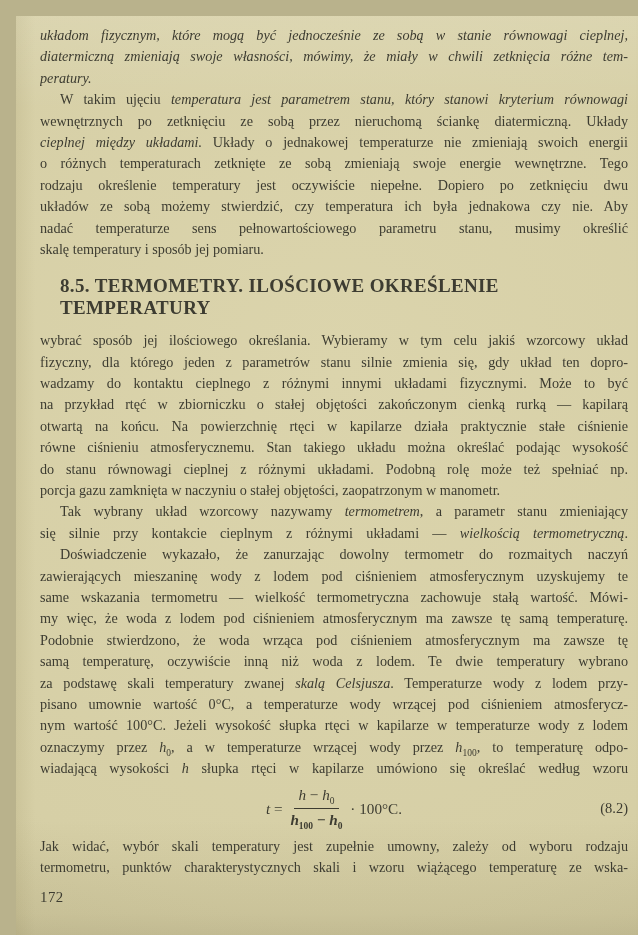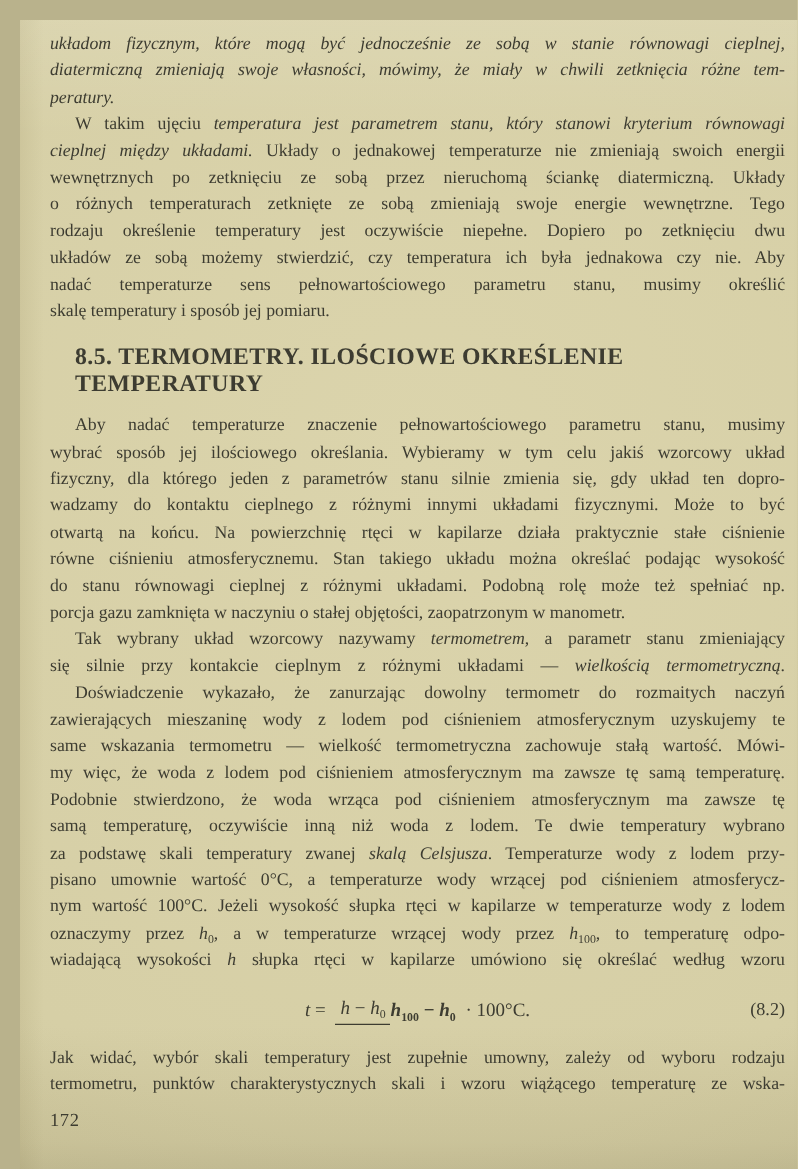--- a/index.html
+++ b/index.html
@@ -54,22 +54,22 @@
   .eq-body{
     flex:1;
     display:flex;
     justify-content:center;
     align-items:center;
     font-size:15.2px;
   }
   .eq-part{white-space:pre;}
   .frac{
     display:inline-flex;
-    flex-direction:row;
-    align-items:flex-end;
+    flex-direction:column;
+    align-items:center;
     margin:0 4px;
     line-height:1.3;
   }
   .frac .fnum{padding:0 4px 1px 4px;border-bottom:1.1px solid var(--ink);white-space:pre;}
   .frac .fden{padding-top:1px;white-space:pre;font-weight:bold;}
   .eq-number{width:50px;flex:none;text-align:right;font-size:14.5px;}
   .page-number{
     margin-top:9px;
     font-size:14.8px;
     letter-spacing:0.5px;
@@ -81,36 +81,36 @@
 <div class="page">
 
   <div class="para">
       <div class="line"><span class="it">układom fizycznym, które mogą być jednocześnie ze sobą w stanie równowagi cieplnej,</span></div>
       <div class="line"><span class="it">diatermiczną zmieniają swoje własności, mówimy, że miały w chwili zetknięcia różne tem-</span></div>
       <div class="line lastline"><span class="it">peratury.</span></div>
     </div>
 
   <div class="para">
       <div class="line ind"><span>W takim ujęciu </span><span class="it">temperatura jest parametrem stanu, który stanowi kryterium równowagi</span></div>
+      <div class="line"><span>wewnętrznych po zetknięciu ze sobą przez nieruchomą ściankę diatermiczną. Układy</span></div>
       <div class="line"><span class="it">cieplnej między układami.</span><span> Układy o jednakowej temperaturze nie zmieniają swoich energii</span></div>
-      <div class="line"><span>wewnętrznych po zetknięciu ze sobą przez nieruchomą ściankę diatermiczną. Układy</span></div>
       <div class="line"><span>o różnych temperaturach zetknięte ze sobą zmieniają swoje energie wewnętrzne. Tego</span></div>
       <div class="line"><span>rodzaju określenie temperatury jest oczywiście niepełne. Dopiero po zetknięciu dwu</span></div>
       <div class="line"><span>układów ze sobą możemy stwierdzić, czy temperatura ich była jednakowa czy nie. Aby</span></div>
       <div class="line"><span>nadać temperaturze sens pełnowartościowego parametru stanu, musimy określić</span></div>
       <div class="line lastline"><span>skalę temperatury i sposób jej pomiaru.</span></div>
     </div>
 
   <h2 class="heading">8.5. TERMOMETRY. ILOŚCIOWE OKREŚLENIE TEMPERATURY</h2>
 
   <div class="para">
-      <div class="line ind"><span>Aby nadać temperaturze znaczenie pełnowartościowego parametru stanu, musimy</span></div>
       <div class="line"><span>wybrać sposób jej ilościowego określania. Wybieramy w tym celu jakiś wzorcowy układ</span></div>
       <div class="line"><span>fizyczny, dla którego jeden z parametrów stanu silnie zmienia się, gdy układ ten dopro-</span></div>
       <div class="line"><span>wadzamy do kontaktu cieplnego z różnymi innymi układami fizycznymi. Może to być</span></div>
+      <div class="line"><span>na przykład rtęć w zbiorniczku o stałej objętości zakończonym cienką rurką — kapilarą</span></div>
       <div class="line"><span>otwartą na końcu. Na powierzchnię rtęci w kapilarze działa praktycznie stałe ciśnienie</span></div>
       <div class="line"><span>równe ciśnieniu atmosferycznemu. Stan takiego układu można określać podając wysokość</span></div>
       <div class="line"><span>do stanu równowagi cieplnej z różnymi układami. Podobną rolę może też spełniać np.</span></div>
       <div class="line lastline"><span>porcja gazu zamknięta w naczyniu o stałej objętości, zaopatrzonym w manometr.</span></div>
     </div>
 
   <div class="para">
       <div class="line ind"><span>Tak wybrany układ wzorcowy nazywamy </span><span class="it">termometrem</span><span>, a parametr stanu zmieniający</span></div>
       <div class="line"><span>się silnie przy kontakcie cieplnym z różnymi układami — </span><span class="it">wielkością termometryczną</span><span>.</span></div>
     </div>

